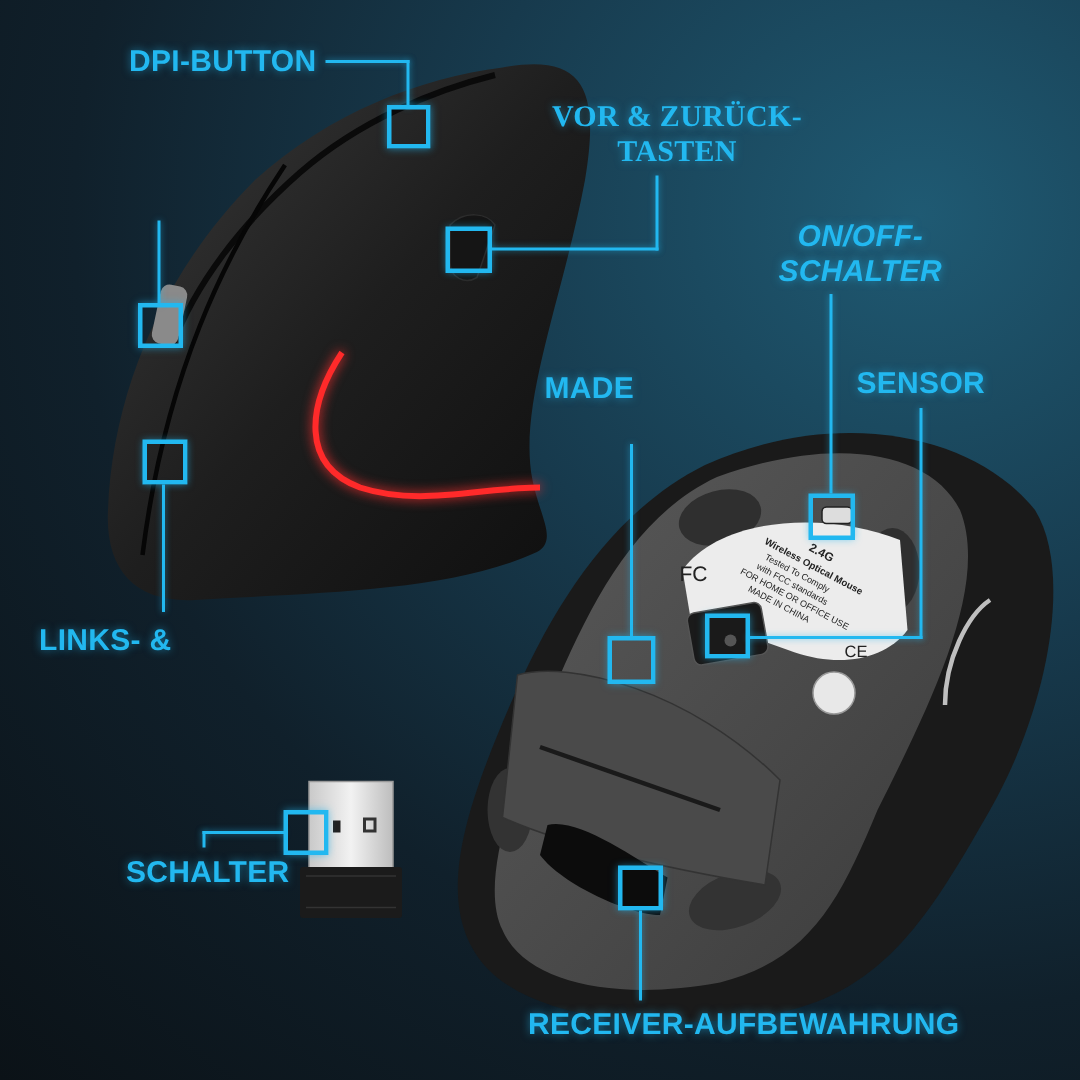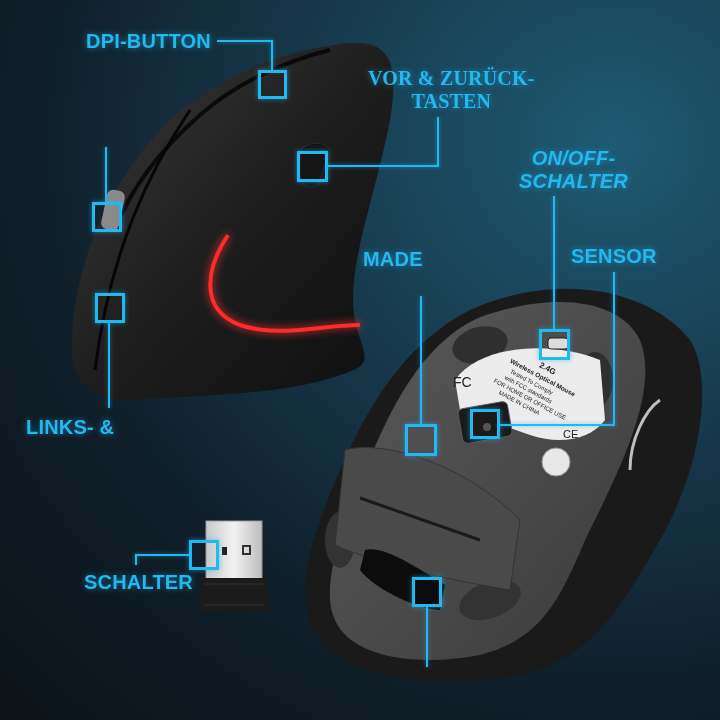--- a/index.html
+++ b/index.html
@@ -136,14 +136,15 @@
 
   <div class="box" style="left:189px;top:540px;width:30px;height:30px;"></div>
   <div class="ln" style="left:135px;top:554px;width:55px;height:2px;"></div>
   <div class="ln" style="left:135px;top:554px;width:2px;height:11px;"></div>
   <div class="lbl" style="left:84px;top:571px;">
     <div>SCHALTER</div>
   </div>
 
   <div class="box" style="left:412px;top:577px;width:30px;height:30px;"></div>
   <div class="ln" style="left:426px;top:607px;width:2px;height:60px;"></div>
+  <div class="lbl" style="left:352px;top:672px;">RECEIVER-AUFBEWAHRUNG</div>
 
 </div>
 
 </body></html>

